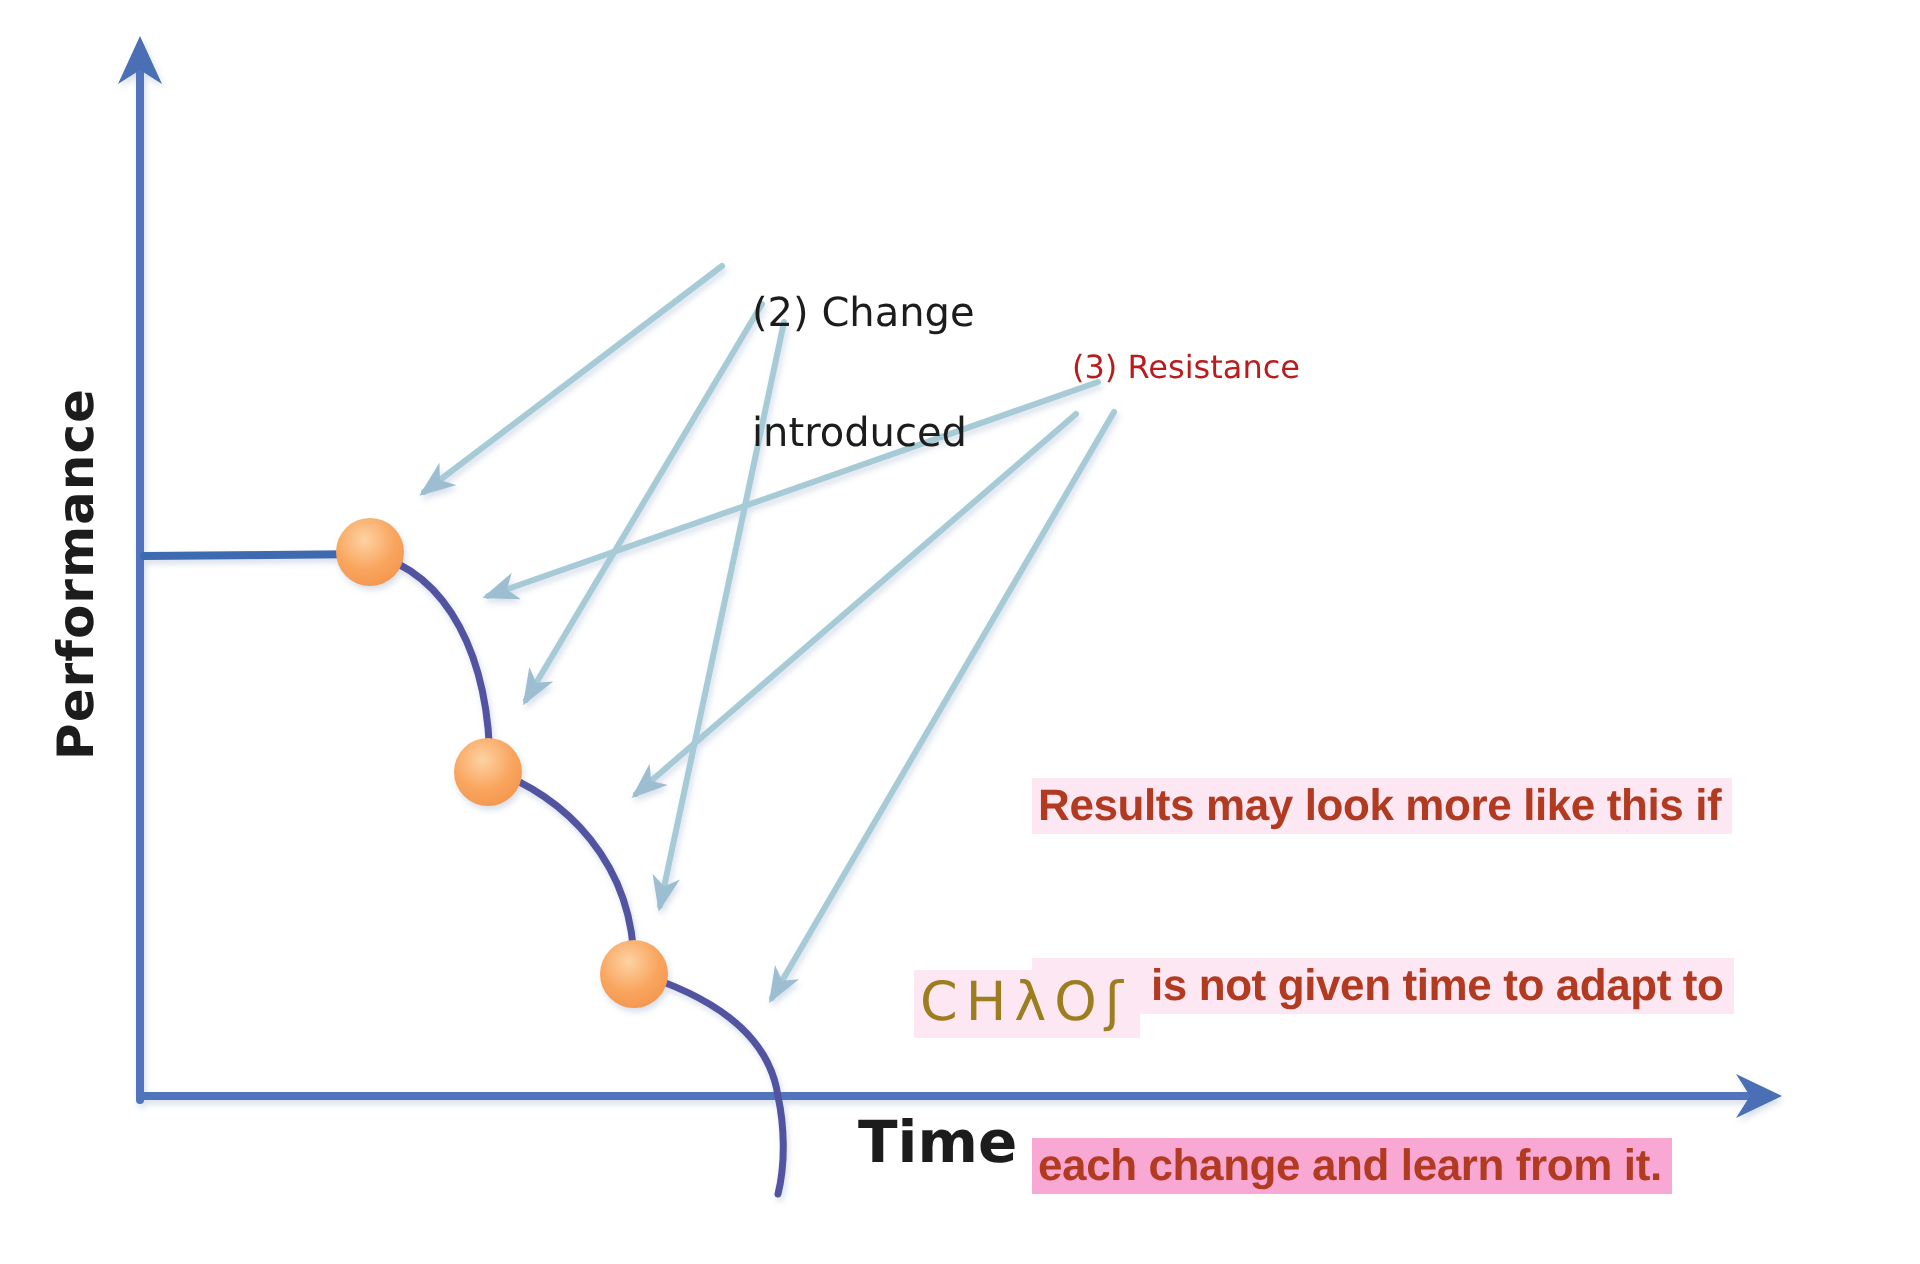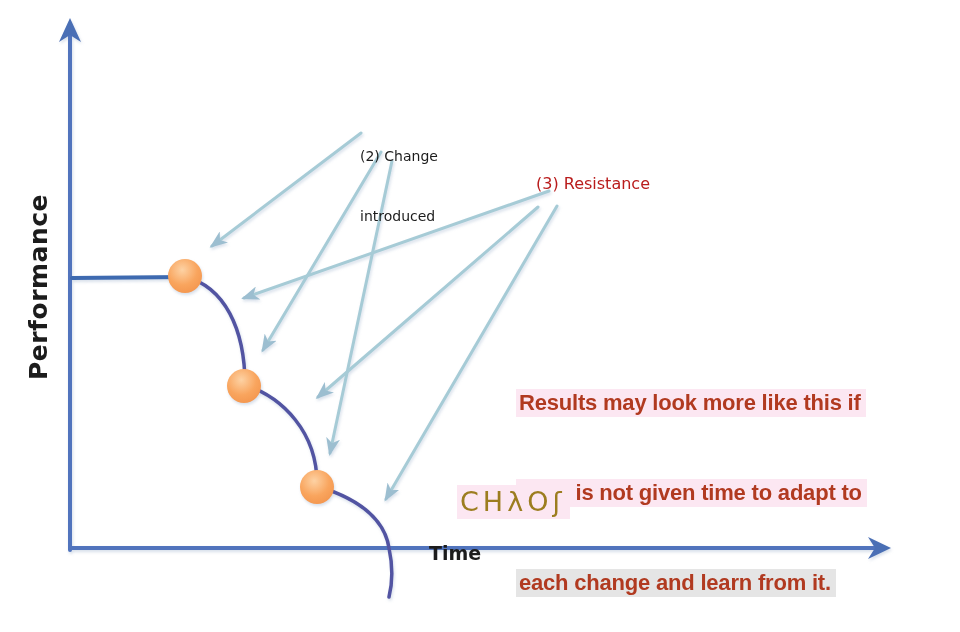--- a/index.html
+++ b/index.html
@@ -10,24 +10,24 @@
   svg.diagram { position:absolute; left:0; top:0;
     filter: drop-shadow(1px 2px 1.5px rgba(110,140,180,0.28)); }
 
   .lbl { position:absolute; white-space:pre; }
 
   .performance-label {
     left:38px; top:287px;
     transform:translate(-50%,-50%) rotate(-90deg);
     font-size:25px; font-weight:bold; letter-spacing:0.5px;
   }
-  .time-label { left:429px; top:542px; font-size:19px; font-weight:bold; }
+  .time-label { left:429px; top:554px; font-size:29px; font-weight:bold; }
 
   .status-quo { left:84px; top:201px; font-size:16px; line-height:23px; }
-  .change-label { left:360px; top:106px; font-size:14px; line-height:20px; }
+  .change-label { left:376px; top:106px; font-size:20px; line-height:20px; }
   .resistance-label { left:536px; top:174px; font-size:16px; }
 
   .results-note {
     left:516px; top:328px;
     font-family:"Liberation Sans", sans-serif;
     font-size:22px; font-weight:700; line-height:30px; letter-spacing:-0.2px;
   }
   .results-note .note-line { height:30px; }
   .hl { padding:1px 5px 2px 3px; }
 
@@ -90,18 +90,18 @@
   <div class="lbl change-label" style="color: rgb(28, 28, 28);">
     <div>(2) Change</div>
     <div>introduced</div>
   </div>
 
   <div class="lbl resistance-label" style="color: #b91c1c;">(3) Resistance</div>
 
   <div class="lbl results-note" style="color: rgb(177, 58, 32);">
     <div class="note-line"><span class="hl" style="background-color: rgb(252, 231, 242);">Results may look more like this if</span></div>
     <div class="note-line"><span class="hl" style="background-color: rgb(252, 231, 242);">team is not given time to adapt to</span></div>
-    <div class="note-line"><span class="hl" style="background-color: #e5e5e5;">each change and learn from it.</span></div>
+    <div class="note-line"><span class="hl" style="background-color: #f9a8d4;">each change and learn from it.</span></div>
   </div>
 
   <div class="lbl chaos-label" style="color: rgb(156, 125, 31);"><span class="hl" style="background-color: rgb(252, 231, 242);">CHλOʃ</span></div>
 
 </div>
 
 </body></html>

